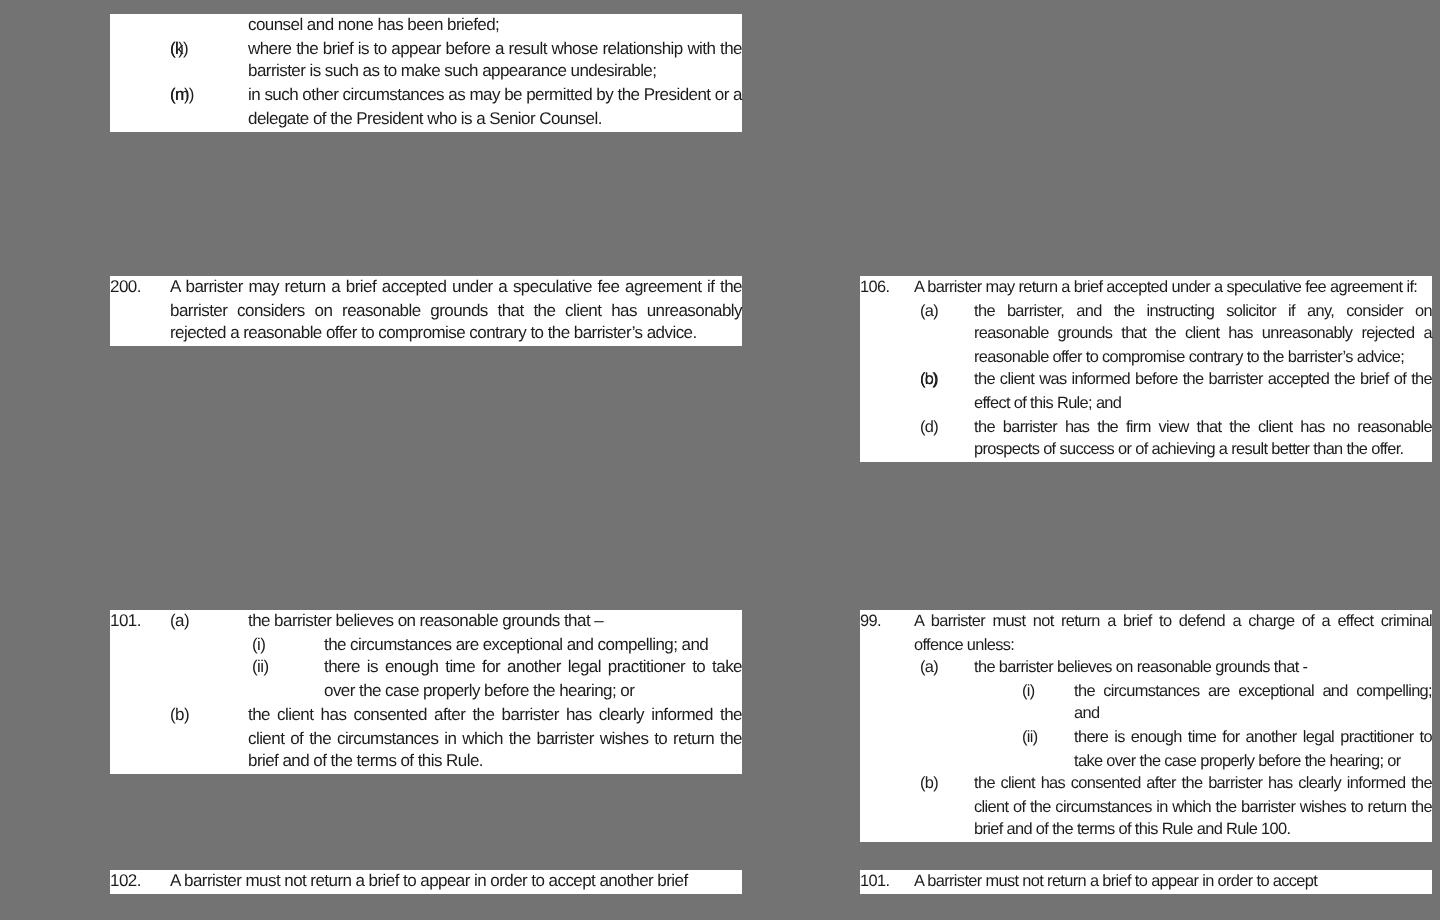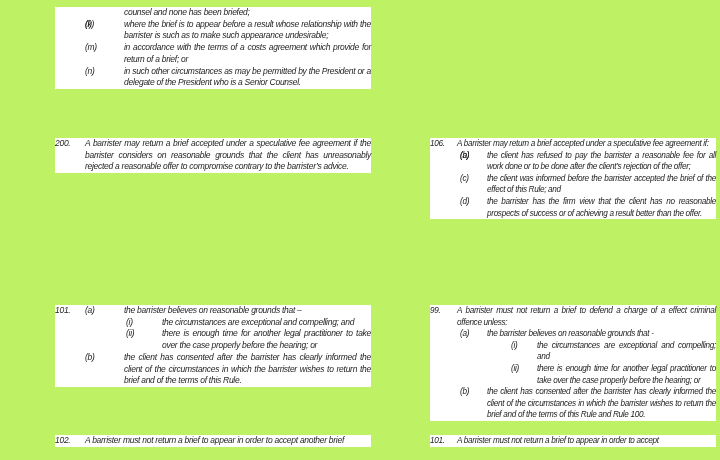--- a/index.html
+++ b/index.html
@@ -1,24 +1,23 @@
 <!DOCTYPE html>
 <html><head>
 <meta charset="utf-8">
 <style>
   html, body { margin: 0; padding: 0; background: #ffffff; }
   .doc {
     position: relative;
     width: 720px;
     height: 460px;
-    background: #bef264;
+    background: #737373;
     overflow: hidden;
     font-family: "Liberation Sans", sans-serif;
     color: #1d1d1d;
-    font-style: italic;
   }
   .block { position: absolute; background: #ffffff; }
   
   .col-l {
     left: 55px; width: 316px;
     font-size: 8.5px; letter-spacing: -0.28px; line-height: 11.7px;
   }
   
   .col-r {
     left: 430px; width: 286px;
@@ -54,21 +53,20 @@
       </div>
       <div class="sub">
         <span class="lbl">(k)</span>
       </div>
       <div class="sub">
         <span class="lbl">(l)</span>
         <div class="stx">where the brief is to appear before a result whose relationship with the barrister is such as to make such appearance undesirable;</div>
       </div>
       <div class="sub">
         <span class="lbl">(m)</span>
-        <div class="stx">in accordance with the terms of a costs agreement which provide for return of a brief; or</div>
       </div>
       <div class="sub">
         <span class="lbl">(n)</span>
         <div class="stx">in such other circumstances as may be permitted by the President or a delegate of the President who is a Senior Counsel.</div>
       </div>
     </div>
   </div>
 
   <div class="block col-l" style="top:138px">
     <div class="rule">
@@ -76,24 +74,24 @@
       <div class="rtx">A barrister may return a brief accepted under a speculative fee agreement if the barrister considers on reasonable grounds that the client has unreasonably rejected a reasonable offer to compromise contrary to the barrister’s advice.</div>
     </div>
   </div>
 
   <div class="block col-r" style="top:138px">
     <div class="rule">
       <span class="num">106.</span>
       <div class="rtx">A barrister may return a brief accepted under a speculative fee agreement if:</div>
       <div class="sub">
         <span class="lbl">(a)</span>
+        <div class="stx">the barrister, and the instructing solicitor if any, consider on reasonable grounds that the client has unreasonably rejected a reasonable offer to compromise contrary to the barrister’s advice;</div>
       </div>
       <div class="sub">
         <span class="lbl">(b)</span>
-        <div class="stx">the client has refused to pay the barrister a reasonable fee for all work done or to be done after the client’s rejection of the offer;</div>
       </div>
       <div class="sub">
         <span class="lbl">(c)</span>
         <div class="stx">the client was informed before the barrister accepted the brief of the effect of this Rule; and</div>
       </div>
       <div class="sub">
         <span class="lbl">(d)</span>
         <div class="stx">the barrister has the firm view that the client has no reasonable prospects of success or of achieving a result better than the offer.</div>
       </div>
     </div>

